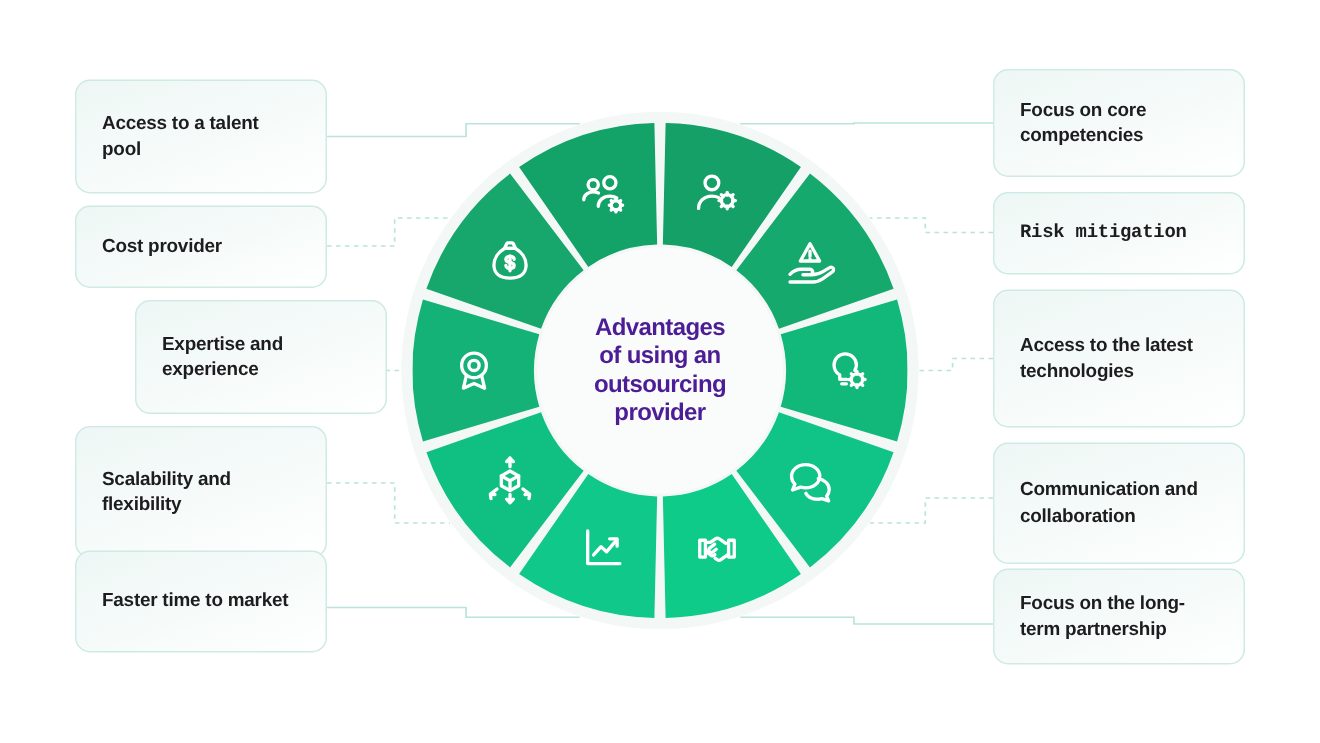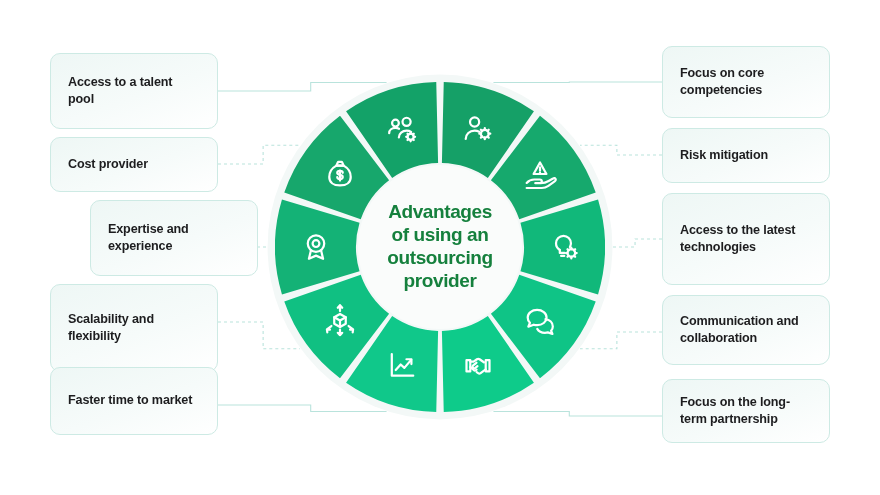--- a/index.html
+++ b/index.html
@@ -72,25 +72,25 @@
     position: absolute;
     left: 83px; top: 83px;
     width: 164px; height: 164px;
     border-radius: 50%;
     background: #fafcfb;
     display: flex;
     align-items: center;
     justify-content: center;
   }
   #center-title {
-    font-size: 19px;
+    font-size: 16px;
     font-weight: bold;
     line-height: 1.2;
     text-align: center;
-    color: #15803d;
+    color: #4c1d95;
     letter-spacing: -0.4px;
     white-space: pre-line;
     padding: 0 10px;
   }
   .seg-icon {
     position: absolute;
     width: 34px; height: 34px;
     margin-left: -17px;
     margin-top: -17px;
     color: #ffffff;
@@ -235,27 +235,27 @@
         <div class="card-label">Scalability and flexibility</div>
       </div>
       <div class="card left" style="top: 367px; height: 68px;">
         <div class="card-label">Faster time to market</div>
       </div>
     </div>
   <div id="right-cards">
       <div class="card right" style="top: 46px; height: 72px;">
         <div class="card-label">Focus on core competencies</div>
       </div>
-      <div class="card right" style="top: 128px; height: 55px;">
+      <div class="card right" style="top: 128px; height: 55px; font-family: Liberation Mono, monospace;">
         <div class="card-label">Risk mitigation</div>
       </div>
       <div class="card right" style="top: 193px; height: 92px;">
         <div class="card-label">Access to the latest technologies</div>
       </div>
-      <div class="card right" style="top: 295px; height: 70px; border-radius: 11px;">
+      <div class="card right" style="top: 295px; height: 81px;">
         <div class="card-label">Communication and collaboration</div>
       </div>
       <div class="card right" style="top: 379px; height: 64px;">
         <div class="card-label">Focus on the long-term partnership</div>
       </div>
     </div>
 
 </div>
 
 </body></html>

